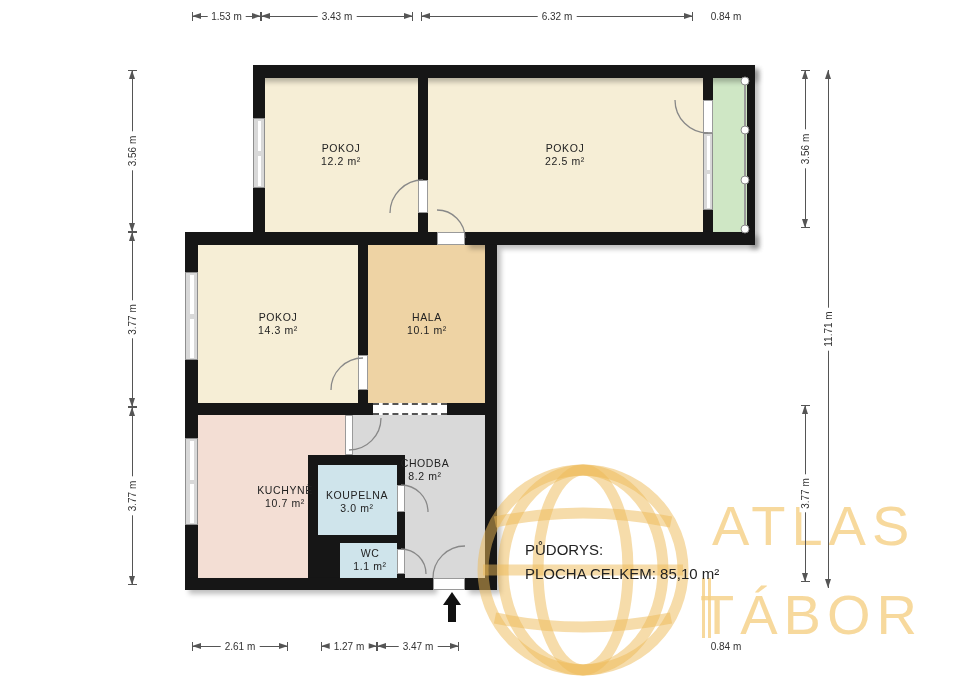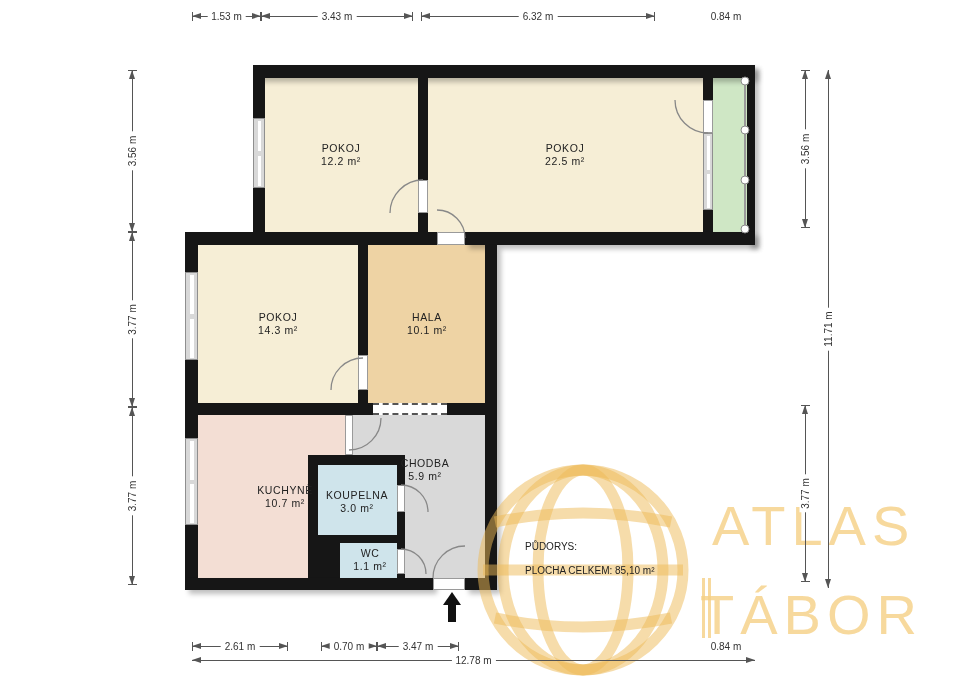--- a/index.html
+++ b/index.html
@@ -23,21 +23,21 @@
   .dim .ln{position:absolute;left:0;right:0;top:4px;height:1px;background:#555;}
   .dim .tick{position:absolute;width:1px;height:9px;top:0;background:#555;}
   .dim .tick.l{left:0;} .dim .tick.r{right:0;}
   .dim .ah{position:absolute;width:0;height:0;top:1px;}
   .dim .ah.l{left:0;border-top:3.5px solid transparent;border-bottom:3.5px solid transparent;border-right:9px solid #555;}
   .dim .ah.r{right:0;border-top:3.5px solid transparent;border-bottom:3.5px solid transparent;border-left:9px solid #555;}
   .dim .lb{position:absolute;left:50%;top:4px;transform:translate(-50%,-50%);background:#fff;
            padding:0 4px;font-size:10px;color:#333;white-space:nowrap;}
   .vdim{transform:rotate(-90deg);transform-origin:0 0;}
   
-  .legend{position:absolute;z-index:10;color:#222;font-size:10px;}
+  .legend{position:absolute;z-index:10;color:#222;font-size:15px;}
   
   .nhead{position:absolute;width:0;height:0;border-left:9px solid transparent;border-right:9px solid transparent;
          border-bottom:13px solid #111;z-index:9;}
   .nshaft{position:absolute;background:#111;z-index:9;}
 </style>
 </head>
 <body>
 
 <div id="stage">
 
@@ -144,21 +144,21 @@
   <div class="roomlabel" style="left:357px;top:502px;">
     <div class="nm">KOUPELNA</div>
       <div>3.0 m²</div>
     </div>
   <div class="roomlabel" style="left:370px;top:560px;">
     <div class="nm">WC</div>
       <div>1.1 m²</div>
     </div>
   <div class="roomlabel" style="left:425px;top:470px;">
     <div class="nm">CHODBA</div>
-      <div>5.9 m²</div>
+      <div>8.2 m²</div>
     </div>
 
   <svg class="wm" width="960" height="679" viewBox="0 0 960 679">
     <g fill="none" stroke="rgba(237,185,86,0.5)" stroke-width="11">
       <circle cx="583" cy="570" r="100"></circle>
       <ellipse cx="583" cy="570" rx="45" ry="100"></ellipse>
       <ellipse cx="583" cy="570" rx="80" ry="100"></ellipse>
       <path d="M 495,522 Q 583,504 671,522"></path>
       <path d="M 483,570 L 683,570"></path>
       <path d="M 495,618 Q 583,636 671,618"></path>
@@ -186,21 +186,21 @@
     <span class="lb">1.53 m</span>
     </div>
   <div class="dim" style="left:261px;top:12px;width:152px;">
     <div class="ln"></div>
       <span class="ah l"></span>
       <span class="ah r"></span>
       <span class="tick l"></span>
       <span class="tick r"></span>
     <span class="lb">3.43 m</span>
     </div>
-  <div class="dim" style="left:421px;top:12px;width:234px;">
+  <div class="dim" style="left:421px;top:12px;width:272px;">
     <div class="ln"></div>
       <span class="ah l"></span>
       <span class="ah r"></span>
       <span class="tick l"></span>
       <span class="tick r"></span>
     <span class="lb">6.32 m</span>
     </div>
   <div class="dim" style="left:707px;top:12px;width:38px;">
     <div class="ln"></div>
       <span class="tick l"></span>
@@ -263,36 +263,30 @@
       <span class="tick l"></span>
       <span class="tick r"></span>
     <span class="lb">2.61 m</span>
     </div>
   <div class="dim" style="left:321px;top:642px;width:56px;">
     <div class="ln"></div>
       <span class="ah l"></span>
       <span class="ah r"></span>
       <span class="tick l"></span>
       <span class="tick r"></span>
-    <span class="lb">0.70 m</span>
+    <span class="lb">1.27 m</span>
     </div>
   <div class="dim" style="left:377px;top:642px;width:82px;">
     <div class="ln"></div>
       <span class="ah l"></span>
       <span class="ah r"></span>
       <span class="tick l"></span>
       <span class="tick r"></span>
     <span class="lb">3.47 m</span>
     </div>
   <div class="dim" style="left:707px;top:642px;width:38px;">
     <div class="ln"></div>
       <span class="tick l"></span>
       <span class="tick r"></span>
     <span class="lb">0.84 m</span>
     </div>
-  <div class="dim" style="left:192px;top:656px;width:563px;">
-    <div class="ln"></div>
-      <span class="ah l"></span>
-      <span class="ah r"></span>
-    <span class="lb">12.78 m</span>
-    </div>
 
 </div>
 
 </body></html>

